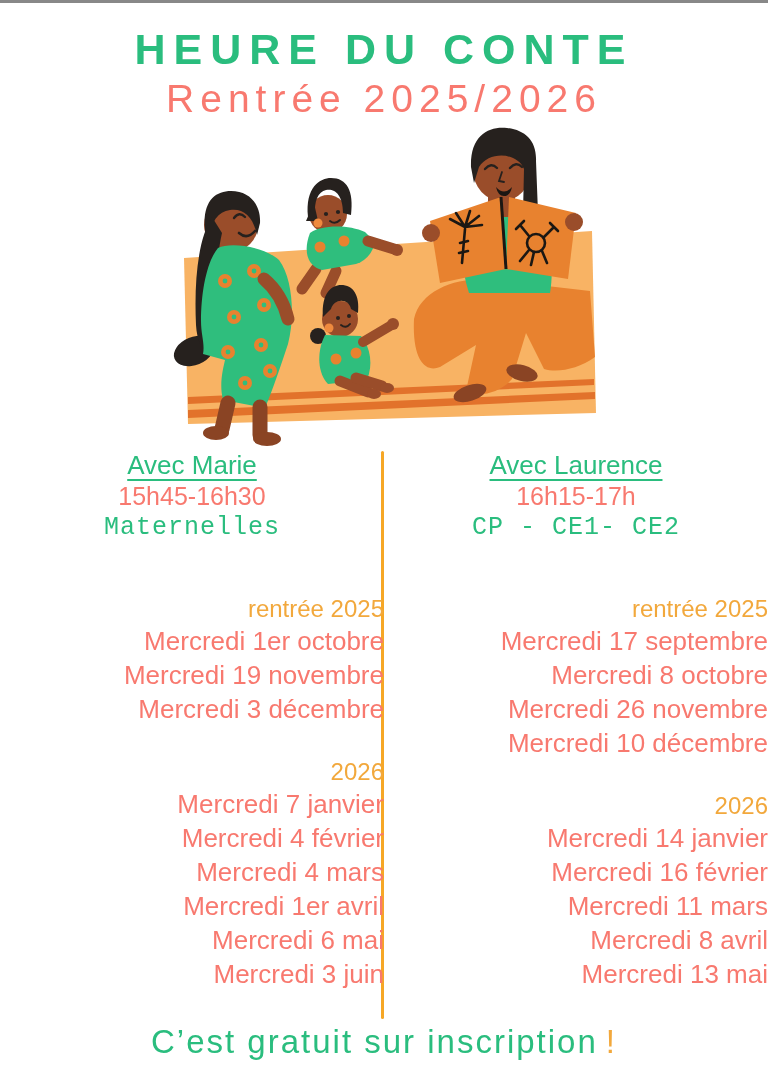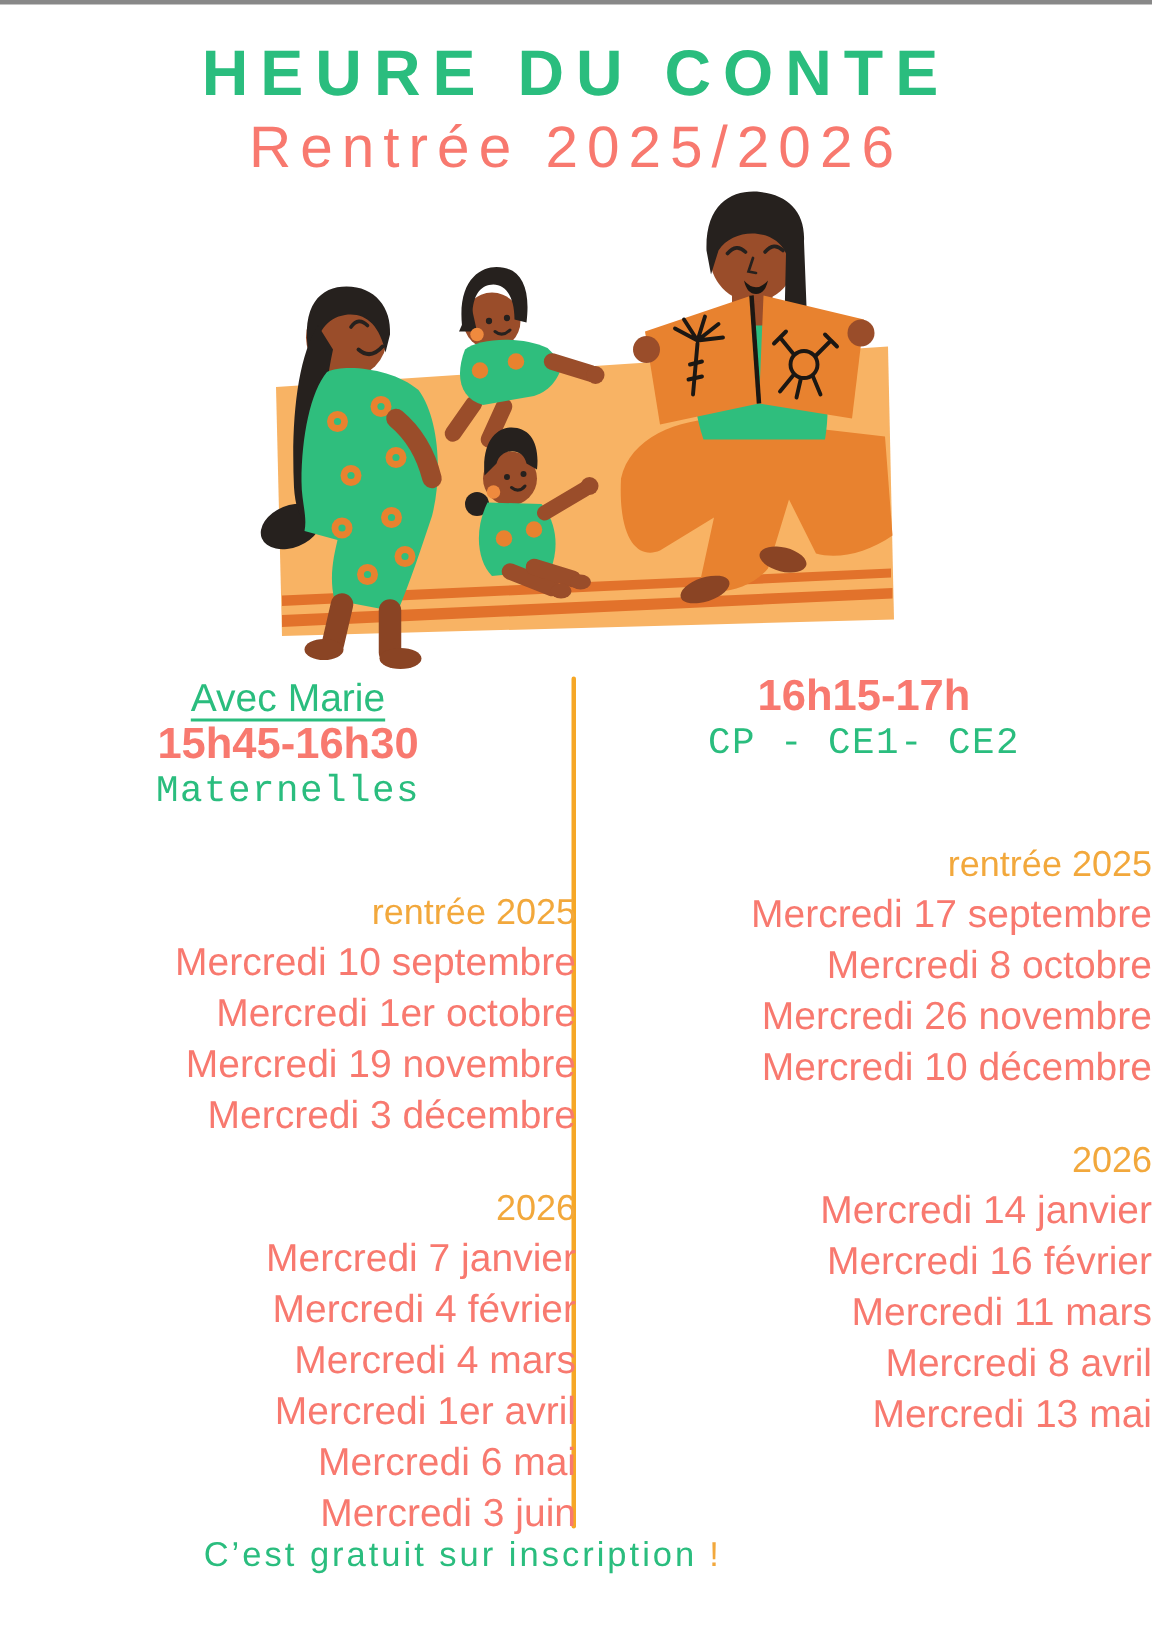--- a/index.html
+++ b/index.html
@@ -55,37 +55,37 @@
     width:768px;display:flex;
   }
   .column{width:384px;text-align:center;}
   .col-heading{
     font-size:26px;line-height:32px;font-weight:500;
     color:var(--green);
     text-decoration:underline;
     text-decoration-thickness:2px;
     text-underline-offset:5px;
   }
-  .col-time{font-size:29px;line-height:31px;color:var(--coral);font-weight:bold;}
+  .col-time{font-size:25px;line-height:31px;color:var(--coral);}
   .col-audience{font-size:25px;line-height:31px;color:var(--green);letter-spacing:1px;font-family:Liberation Mono, monospace;}
   .date-section{margin-top:0;text-align:right;}
   .section-label{
     font-size:24px;line-height:31px;
     color:var(--orange);
     margin-top:50px;
   }
   .date-section + .date-section .section-label{margin-top:30px;}
   .date-line{
     font-size:26px;line-height:34px;
     color:var(--coral);
   }
   .footer{
     position:absolute;top:1020px;left:0;width:617px;
-    text-align:center;
-    font-size:23px;font-weight:400;
+    text-align:right;
+    font-size:33px;font-weight:400;
     color:var(--green);
     letter-spacing:2px;
     white-space:nowrap;
   }
   .footer .mark{color:var(--orange);font-weight:500;padding-left:8px;}
 </style>
 </head>
 <body>
 
 <div class="poster">
@@ -210,36 +210,36 @@
 
   <div class="divider"></div>
 
   <div class="columns">
     <div class="column">
         <div class="col-heading">Avec Marie</div>
         <div class="col-time">15h45-16h30</div>
         <div class="col-audience">Maternelles</div>
         <div class="date-section">
           <div class="section-label">rentrée 2025</div>
-          <div class="date-line">Mercredi 10 septembre</div>
           <div class="date-line">Mercredi 1er octobre</div>
           <div class="date-line">Mercredi 19 novembre</div>
           <div class="date-line">Mercredi 3 décembre</div>
         </div>
         <div class="date-section">
           <div class="section-label">2026</div>
           <div class="date-line">Mercredi 7 janvier</div>
           <div class="date-line">Mercredi 4 février</div>
           <div class="date-line">Mercredi 4 mars</div>
           <div class="date-line">Mercredi 1er avril</div>
           <div class="date-line">Mercredi 6 mai</div>
           <div class="date-line">Mercredi 3 juin</div>
         </div>
       </div>
     <div class="column">
+        <div class="col-heading">Avec Laurence</div>
         <div class="col-time">16h15-17h</div>
         <div class="col-audience">CP - CE1- CE2</div>
         <div class="date-section">
           <div class="section-label">rentrée 2025</div>
           <div class="date-line">Mercredi 17 septembre</div>
           <div class="date-line">Mercredi 8 octobre</div>
           <div class="date-line">Mercredi 26 novembre</div>
           <div class="date-line">Mercredi 10 décembre</div>
         </div>
         <div class="date-section">

